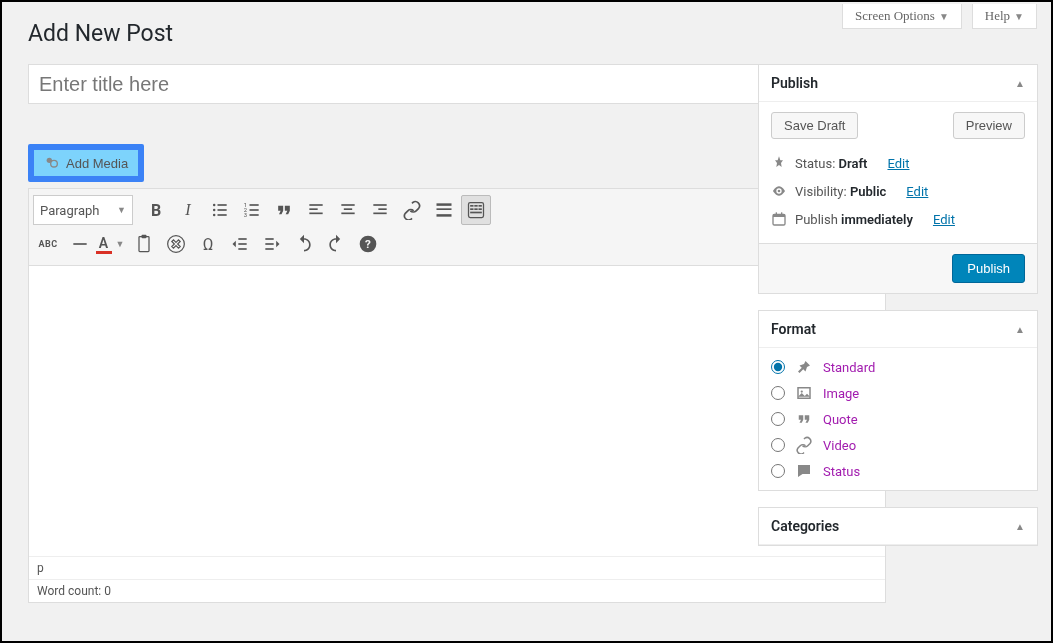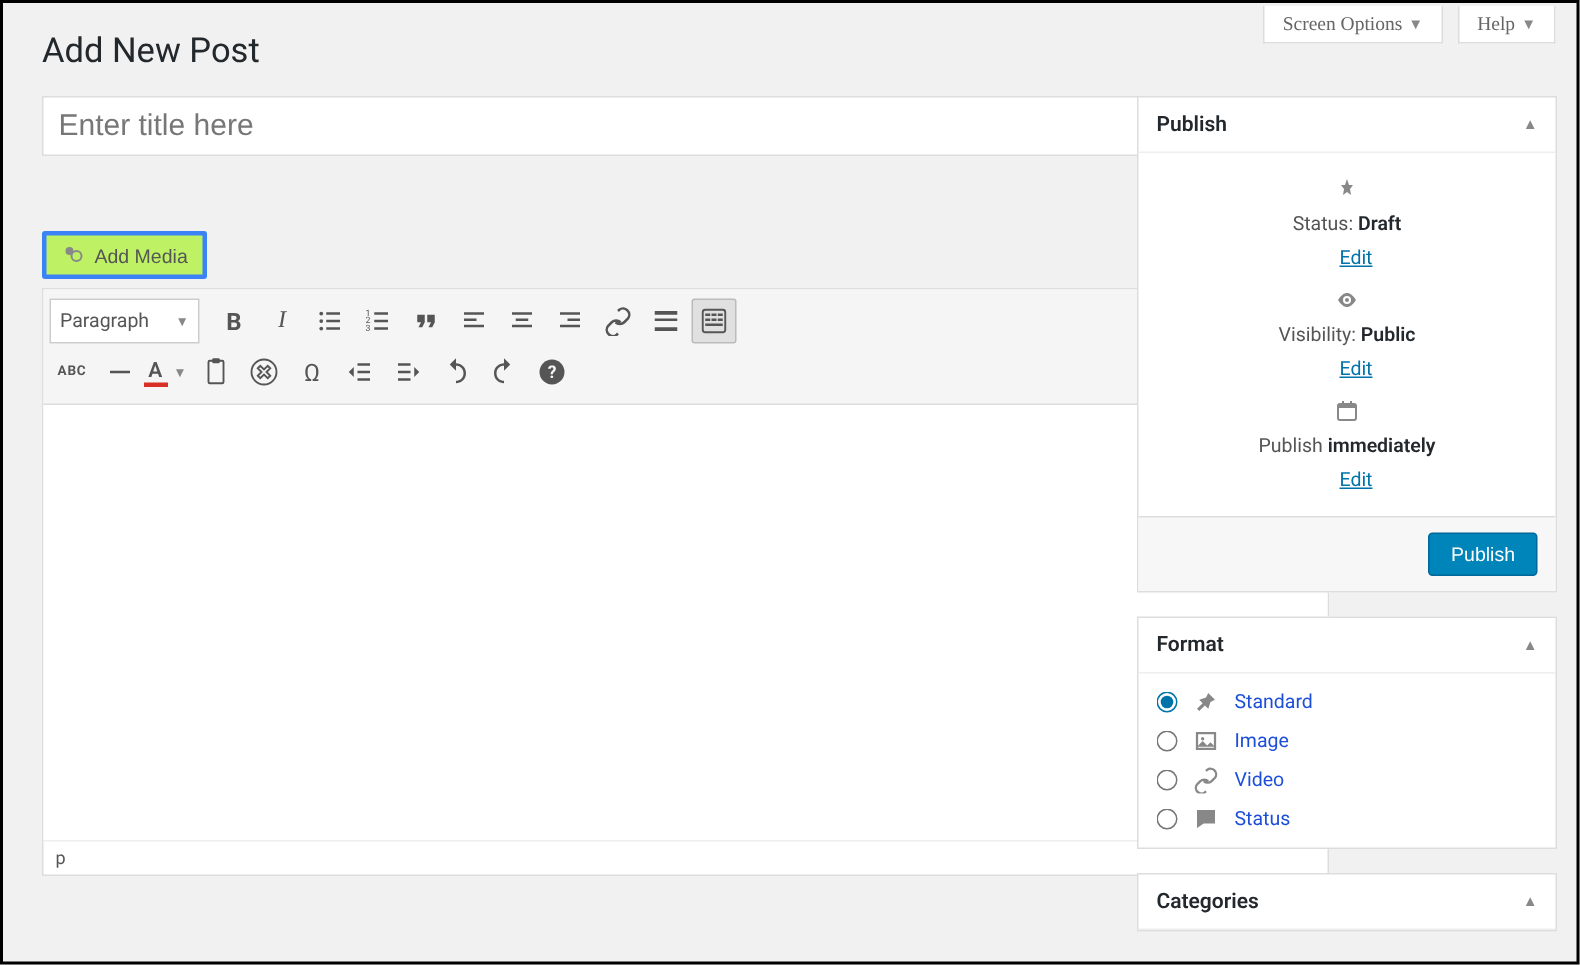--- a/index.html
+++ b/index.html
@@ -8,21 +8,21 @@
 .top-tabs { position: absolute; top: 2px; right: 14px; display: flex; gap: 10px; }
 .top-tab { background: #fff; border: 1px solid #ddd; border-top: none; padding: 4px 12px; font-size: 13px; color: #666; cursor: pointer; display: flex; align-items: center; gap: 4px; font-family: Liberation Serif, serif; }
 .top-tab .tri { font-size: 10px; color: #888; }
 
 .page-title { font-size: 23px; font-weight: 400; color: #23282d; padding: 18px 0 10px 26px; }
 
 .main { position: absolute; left: 26px; top: 62px; width: 858px; }
 .title-input { width: 100%; height: 40px; padding: 3px 10px; font-size: 20px; border: 1px solid #ddd; background: #fff; color: #333; }
 .title-input::placeholder { color: #777; }
 
-.media-btn { margin-top: 50px; display: inline-flex; align-items: center; gap: 6px; background: #bef264; border: 3px solid #3b82f6; padding: 5px 10px; font-size: 13px; color: #555; cursor: pointer; border-radius: 2px; }
+.media-btn { margin-top: 40px; display: inline-flex; align-items: center; gap: 6px; background: #7dd3fc; border: 6px solid #3b82f6; padding: 5px 10px; font-size: 13px; color: #555; cursor: pointer; border-radius: 2px; }
 .media-btn svg { width: 16px; height: 16px; fill: #888; }
 
 .editor-tabs { float: right; margin-top: -26px; }
 .editor-tab { display: inline-block; padding: 6px 12px; font-size: 13px; color: #555; border: 1px solid transparent; cursor: pointer; }
 .editor-tab.active { background: #f5f5f5; border: 1px solid #ddd; border-bottom-color: #f5f5f5; }
 
 .editor-box { margin-top: 6px; border: 1px solid #ddd; background: #fff; }
 .toolbar { background: #f5f5f5; border-bottom: 1px solid #ddd; padding: 4px; position: relative; }
 .toolbar-row { display: flex; gap: 2px; padding: 2px 0; }
 .format-select { border: 1px solid #ccc; background: #fff; padding: 3px 6px; font-size: 13px; color: #555; margin-right: 6px; display: inline-flex; align-items: center; gap: 10px; cursor: pointer; width: 100px; justify-content: space-between; }
@@ -44,32 +44,32 @@
 .sidebar { position: absolute; right: 13px; top: 62px; width: 280px; display: flex; flex-direction: column; gap: 16px; }
 .panel { background: #fff; border: 1px solid #ddd; }
 .panel-head { display: flex; justify-content: space-between; align-items: center; padding: 10px 12px; border-bottom: 1px solid #eee; font-size: 14px; font-weight: 600; color: #23282d; cursor: pointer; }
 .panel-head .tri { font-size: 10px; color: #888; }
 .panel-body { padding: 10px 12px; }
 
 .pub-row { display: flex; justify-content: space-between; margin-bottom: 10px; }
 .btn-secondary { background: #f7f7f7; border: 1px solid #ccc; padding: 5px 12px; font-size: 13px; color: #555; cursor: pointer; border-radius: 3px; }
 .btn-primary { background: #0085ba; border: 1px solid #006799; color: #fff; padding: 6px 14px; font-size: 13px; cursor: pointer; border-radius: 3px; font-weight: 500; }
 
-.meta-line { display: flex; align-items: center; gap: 8px; padding: 6px 0; font-size: 13px; color: #555; flex-direction: column; }
+.meta-line { display: flex; align-items: center; gap: 8px; padding: 6px 0; font-size: 13px; color: #555; }
 .meta-line svg { width: 16px; height: 16px; fill: #888; flex-shrink: 0; }
 .meta-line .val { color: #23282d; font-weight: 600; }
 .meta-line .edit { color: #0073aa; text-decoration: underline; cursor: pointer; margin-left: 12px; }
 
 .pub-footer { background: #f7f7f7; border-top: 1px solid #ddd; padding: 10px 12px; text-align: right; }
 
 .format-list { display: flex; flex-direction: column; gap: 8px; }
 .format-item { display: flex; align-items: center; gap: 10px; cursor: pointer; }
 .format-item input { width: 14px; height: 14px; accent-color: #0073aa; cursor: pointer; }
 .format-item svg { width: 18px; height: 18px; fill: #888; }
-.format-item span { font-size: 13px; color: #1d4ed8; }
+.format-item span { font-size: 13px; color: #a21caf; }
 
 .abc { font-size: 9px; font-weight: 700; letter-spacing: 0.5px; }
 </style>
 </head>
 <body>
 
 <div class="top-tabs">
   <div class="top-tab">
       <span>Screen Options</span>
       <span class="tri">▼</span>
@@ -246,30 +246,35 @@
         <div class="tb-btn">
             <svg viewBox="0 0 24 24">
               <circle cx="12" cy="12" r="10"></circle>
               <text x="12" y="17" text-anchor="middle" font-size="14" fill="#f5f5f5" font-weight="bold">?</text>
             </svg>
           </div>
       </div>
     </div>
     <div class="editor-content"></div>
     <div class="editor-path">p</div>
+    <div class="word-count">Word count: 0</div>
   </div>
 </div>
 
 <div class="sidebar">
   <div class="panel">
     <div class="panel-head">
         <span>Publish</span>
         <span class="tri">▲</span>
       </div>
     <div class="panel-body">
+      <div class="pub-row">
+        <button class="btn-secondary">Save Draft</button>
+        <button class="btn-secondary">Preview</button>
+      </div>
       <div class="meta-line">
         <svg viewBox="0 0 24 24">
             <path d="M12 2l2 6h4l-3 4 1 6-4-3-4 3 1-6-3-4h4z"></path>
           </svg>
         <span><span>Status:</span> <span class="val">Draft</span></span>
         <a class="edit">Edit</a>
       </div>
       <div class="meta-line">
         <svg viewBox="0 0 24 24">
             <path d="M12 5C7 5 3 12 3 12s4 7 9 7 9-7 9-7-4-7-9-7zm0 11a4 4 0 1 1 0-8 4 4 0 0 1 0 8z"></path>
@@ -313,20 +318,27 @@
             <svg viewBox="0 0 24 24">
               <rect x="4" y="5" width="16" height="14" fill="none" stroke="#888" stroke-width="2"></rect>
               <circle cx="9" cy="10" r="1.5"></circle>
               <path d="M4 17l5-5 4 4 3-3 4 4"></path>
             </svg>
             <span>Image</span>
           </label>
         <label class="format-item">
             <input type="radio" name="fmt" style="">
             <svg viewBox="0 0 24 24">
+              <path d="M6 17h3l2-4V7H5v6h3zm8 0h3l2-4V7h-6v6h3z"></path>
+            </svg>
+            <span>Quote</span>
+          </label>
+        <label class="format-item">
+            <input type="radio" name="fmt" style="">
+            <svg viewBox="0 0 24 24">
               <path d="M10 13a5 5 0 0 0 7 0l3-3a5 5 0 0 0-7-7l-1 1m2 9a5 5 0 0 0-7 0l-3 3a5 5 0 0 0 7 7l1-1" fill="none" stroke="#888" stroke-width="2"></path>
             </svg>
             <span>Video</span>
           </label>
         <label class="format-item">
             <input type="radio" name="fmt" style="">
             <svg viewBox="0 0 24 24">
               <path d="M4 4h16v12H10l-6 4z" fill="#888"></path>
             </svg>
             <span>Status</span>

